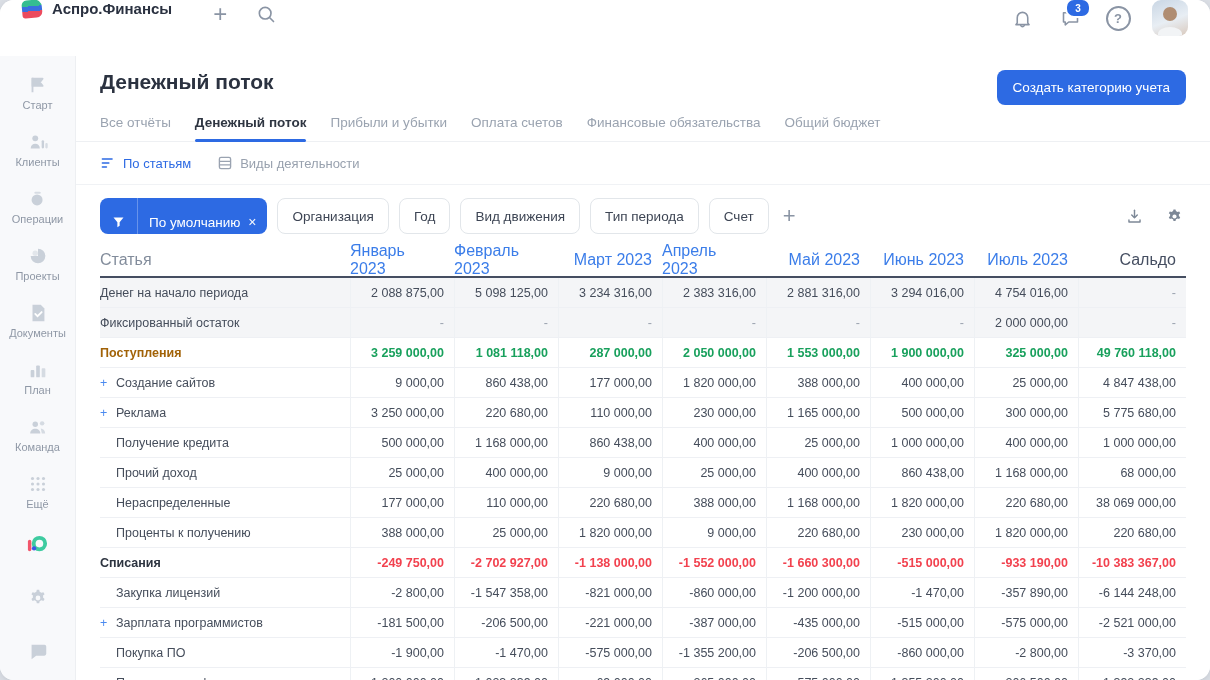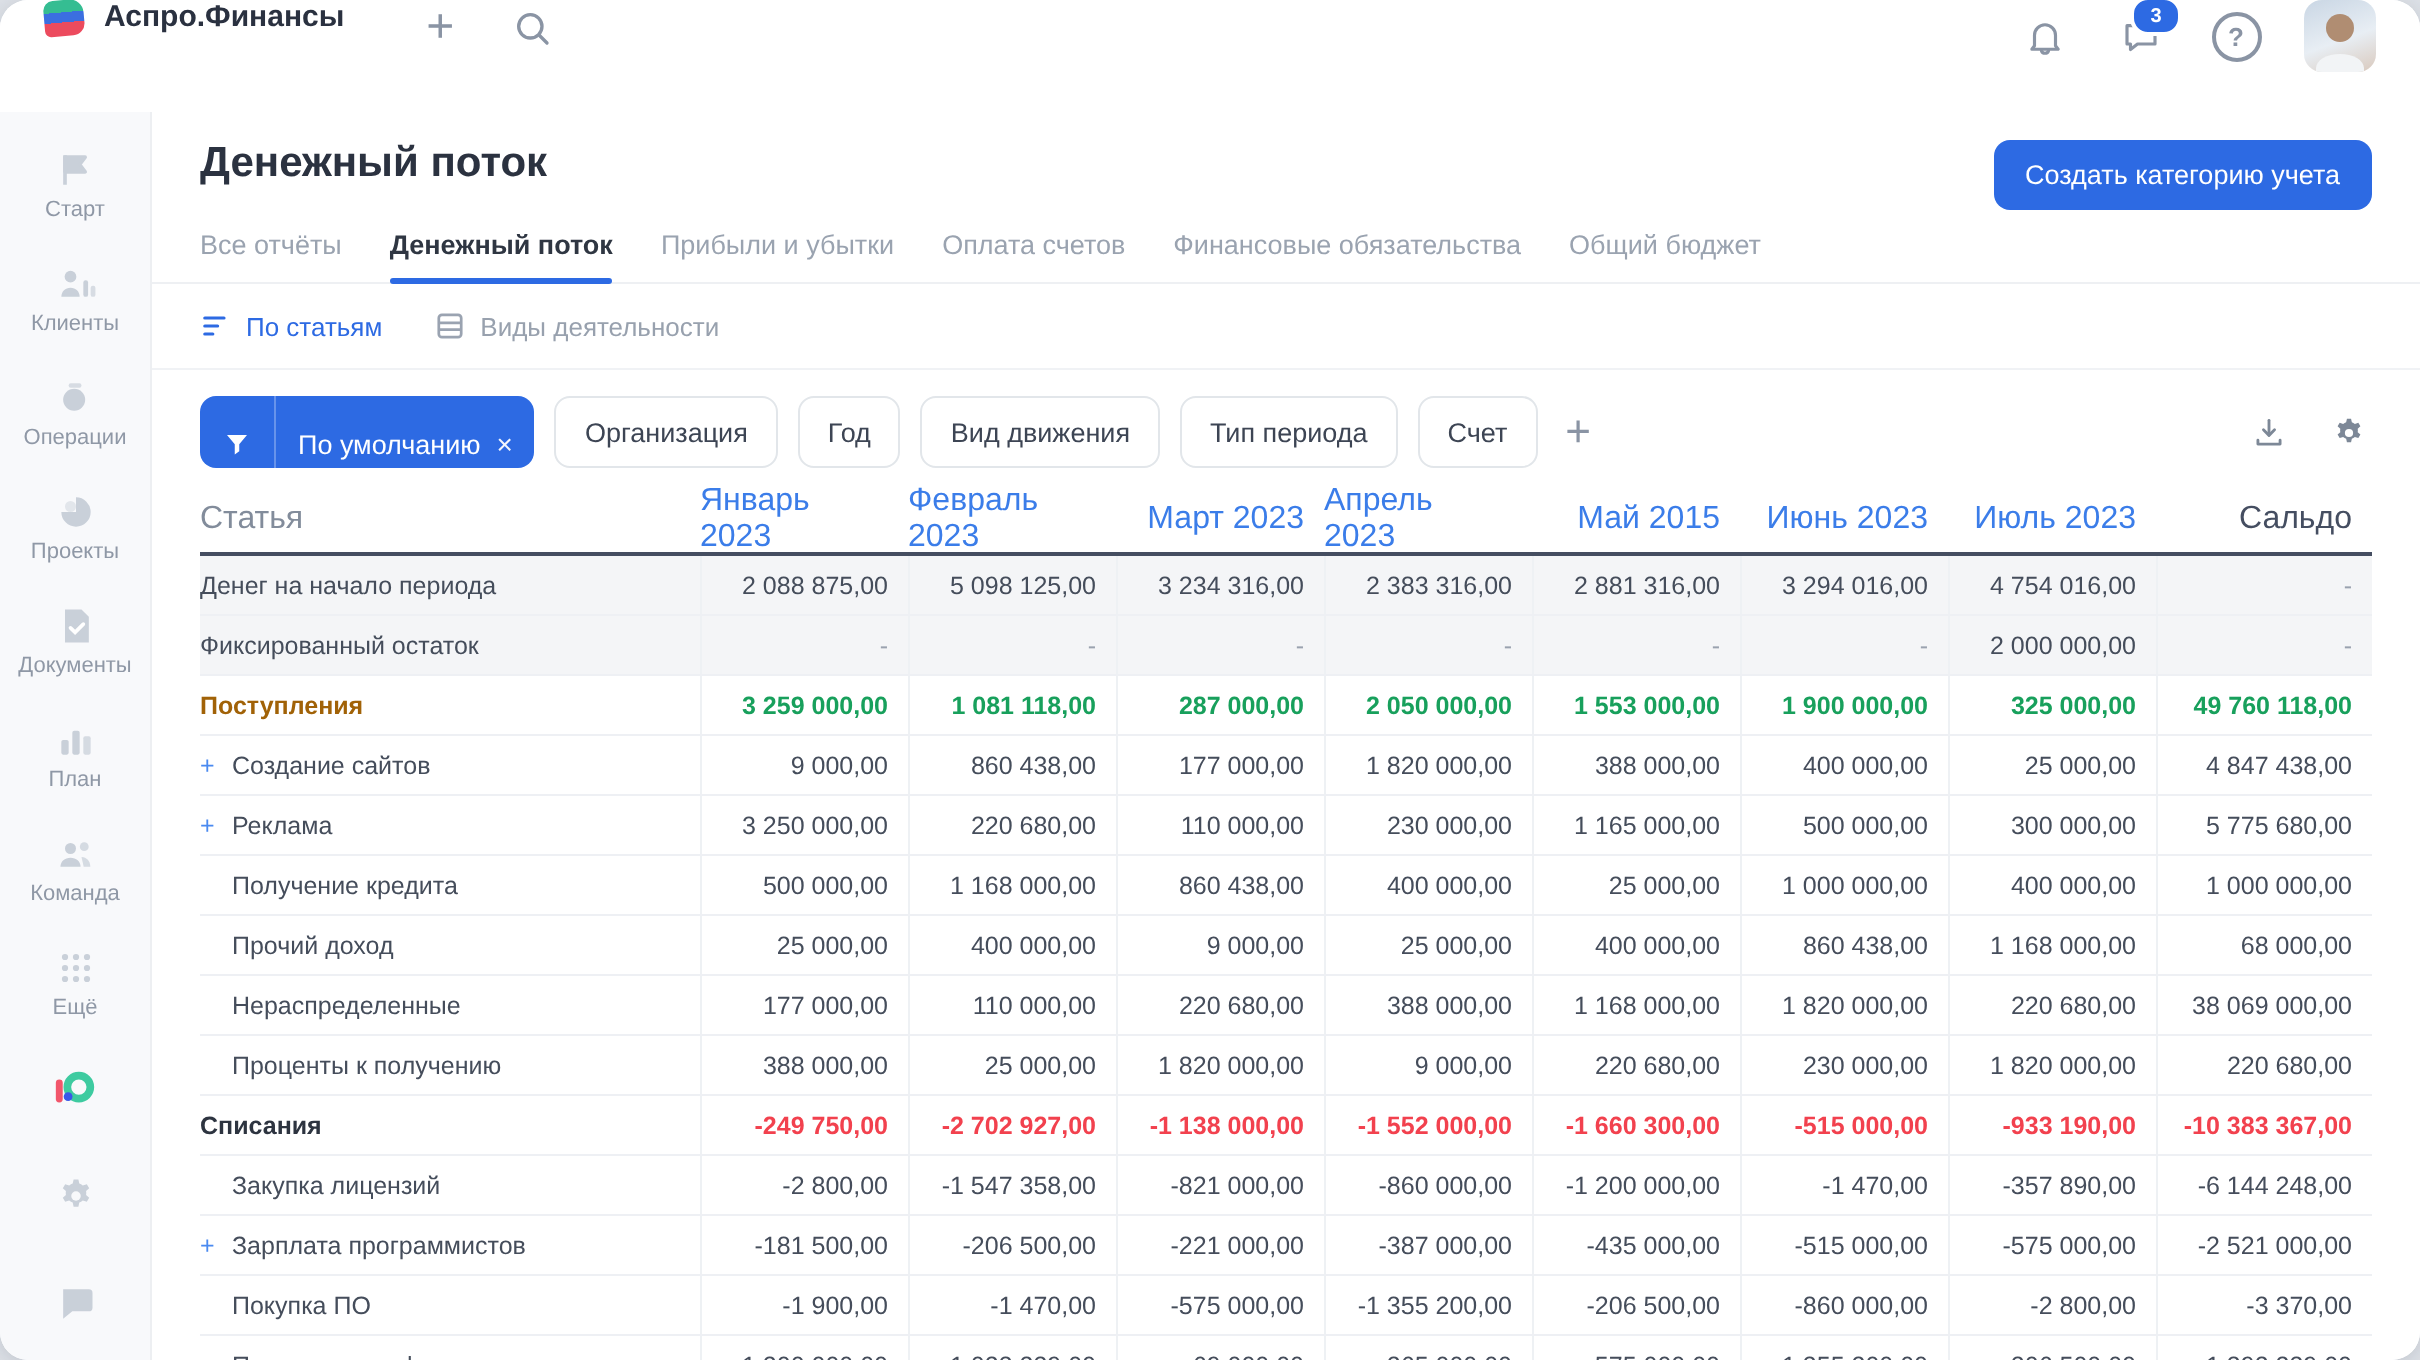--- a/index.html
+++ b/index.html
@@ -309,21 +309,21 @@
       </div>
     </div>
 
     <div class="table">
       <div class="t-row t-head" id="table-head">
           <div class="cell" style="">Статья</div>
           <div class="cell num month" style="padding-right:10px;">Январь 2023</div>
           <div class="cell num month" style="padding-right:10px;">Февраль 2023</div>
           <div class="cell num month" style="padding-right:10px;">Март 2023</div>
           <div class="cell num month" style="padding-right:10px;">Апрель 2023</div>
-          <div class="cell num month" style="padding-right:10px;">Май 2015</div>
+          <div class="cell num month" style="padding-right:10px;">Май 2023</div>
           <div class="cell num month" style="padding-right:10px;">Июнь 2023</div>
           <div class="cell num month" style="padding-right:10px;">Июль 2023</div>
           <div class="cell num saldo-h" style="padding-right:10px;">Сальдо</div>
         </div>
       <div class="t-body" id="table-body">
           <div class="t-row muted">
             <div class="cell row-label">
 
        <span>Денег на начало периода</span>
      </div>

